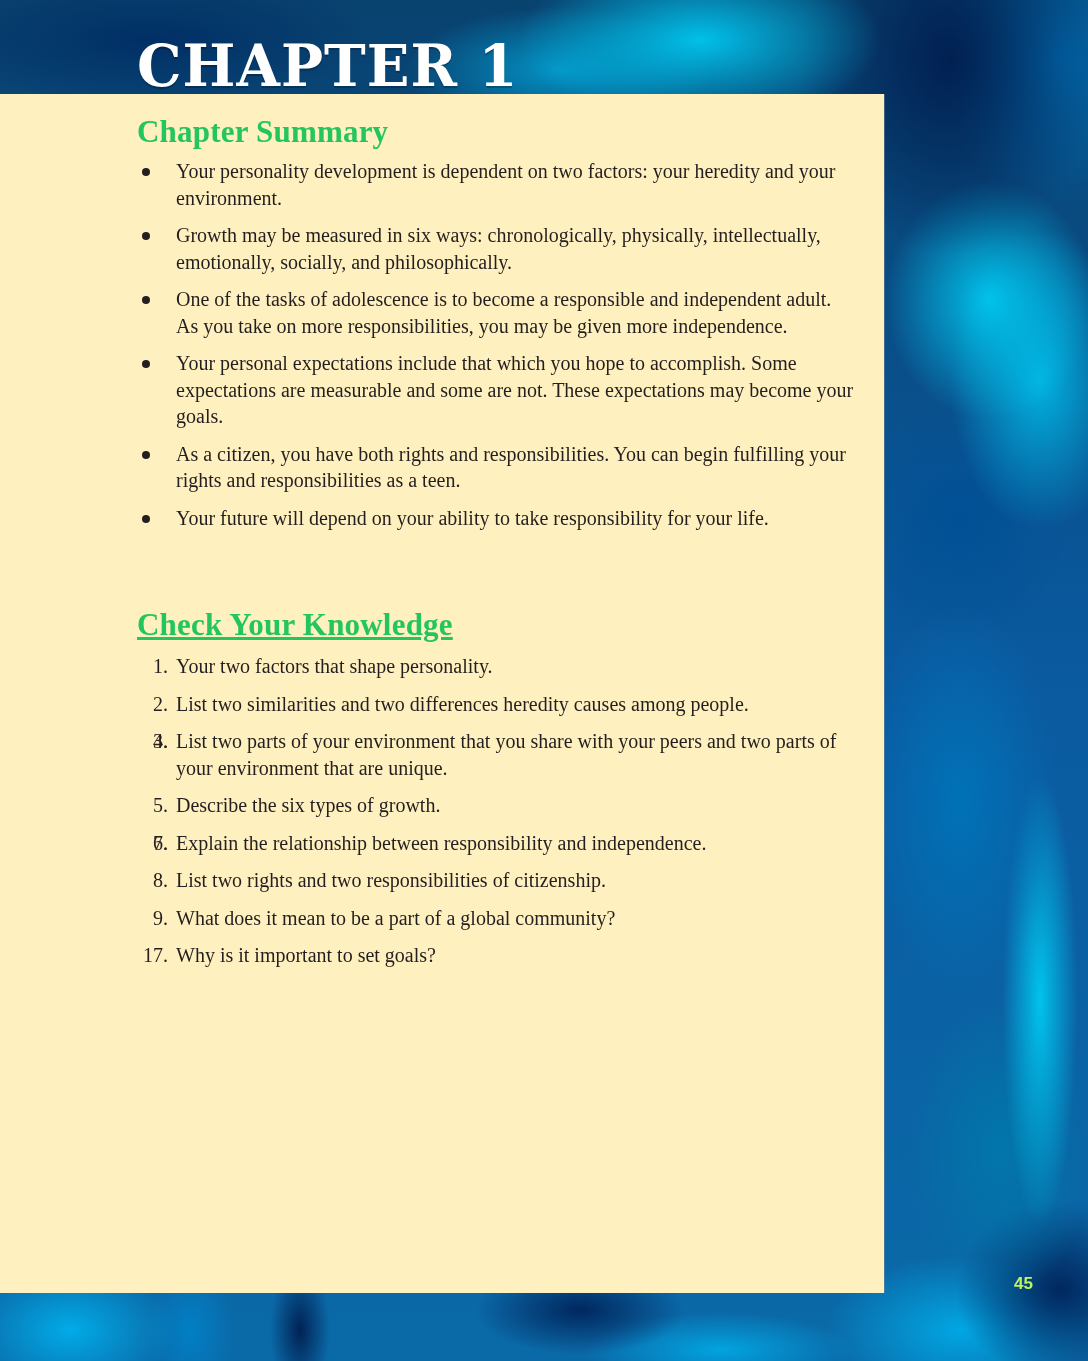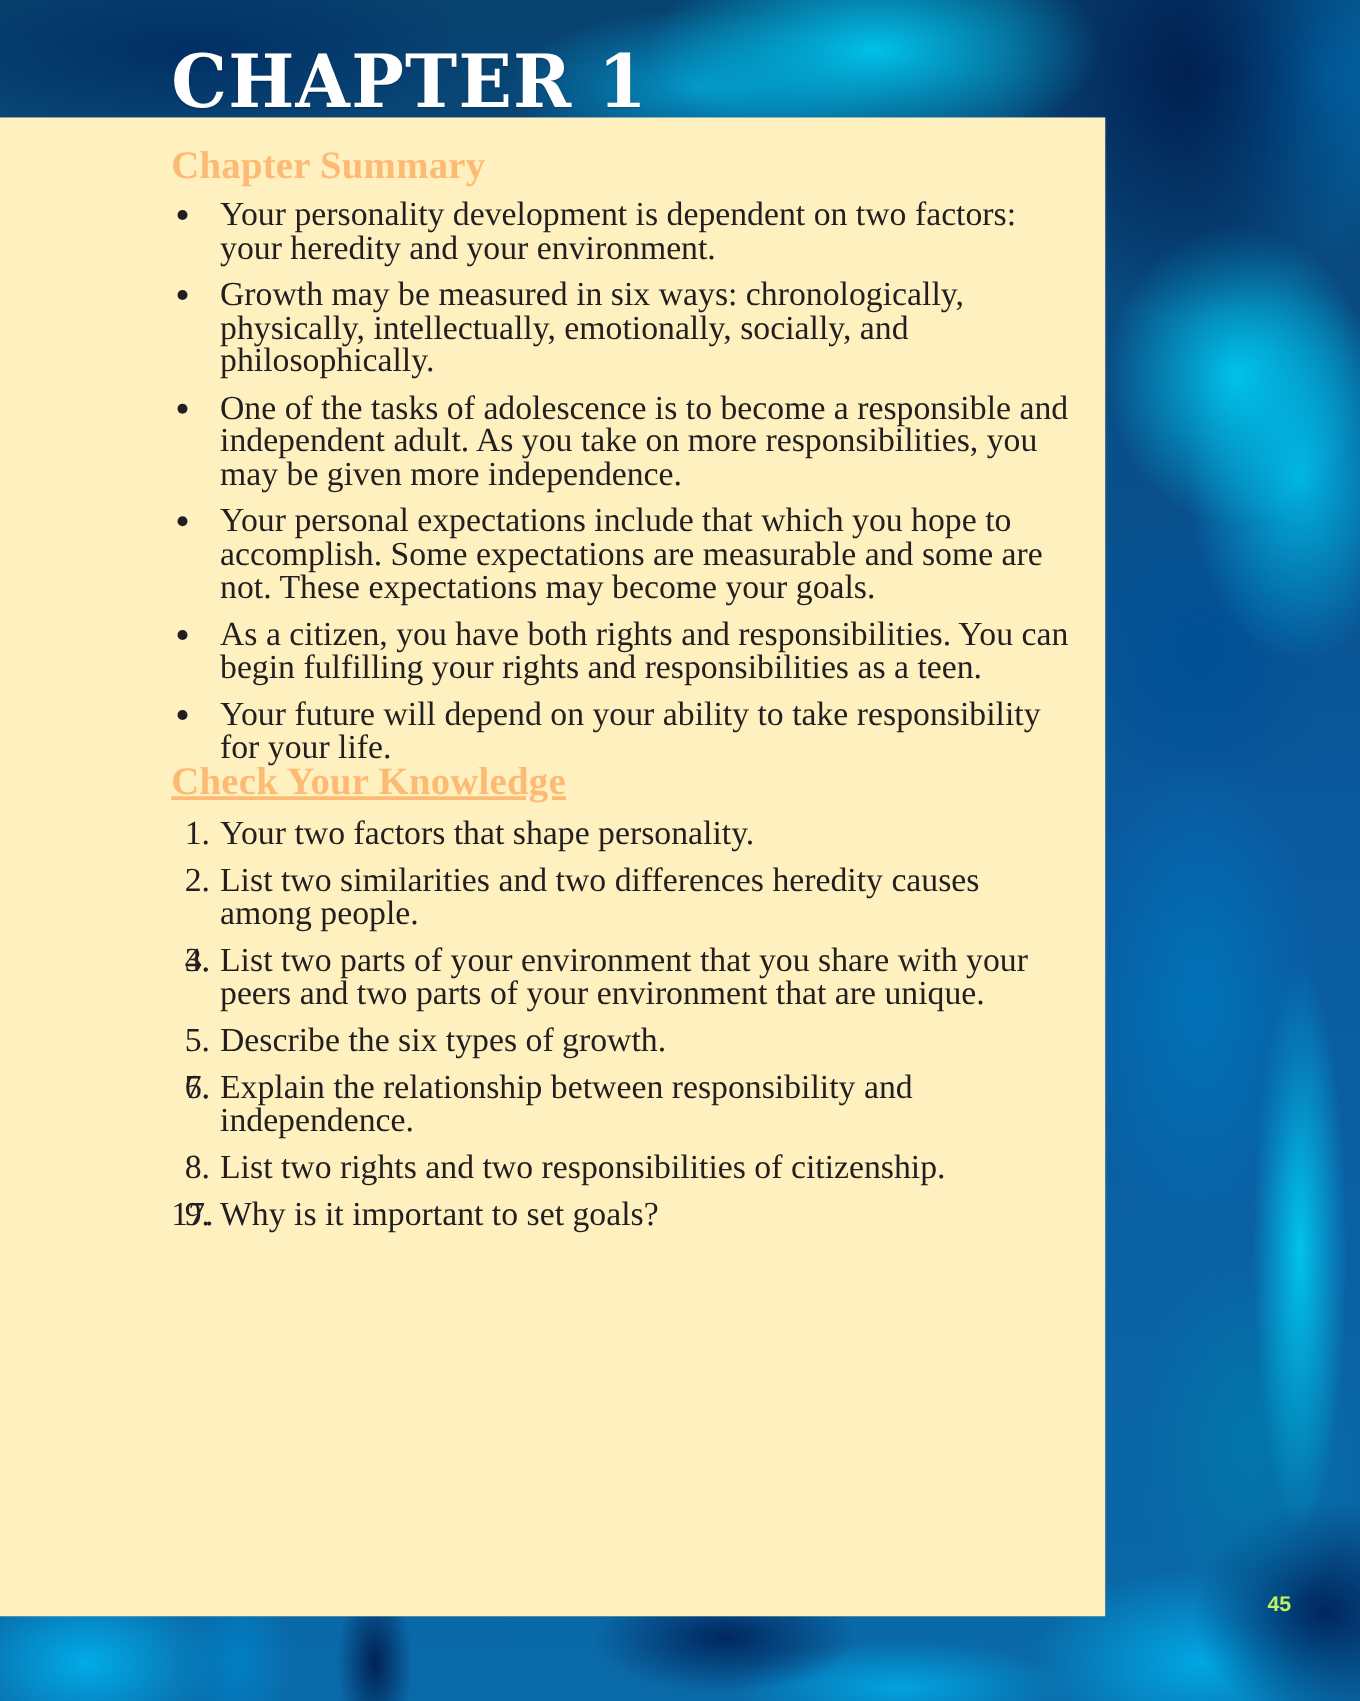--- a/index.html
+++ b/index.html
@@ -60,40 +60,40 @@
       top: 94px;
       width: 884px;
       height: 1199px;
       background: #fff0bf;
       box-shadow: 1px 0 0 rgba(120,140,150,0.5);
     }
     .section-heading {
       position: absolute;
       left: 137px;
       margin: 0;
-      color: #fdba74;
+      color: #22c55e;
       font-family: "Liberation Serif", "DejaVu Serif", serif;
       font-weight: bold;
       font-size: 31px;
       line-height: 36px;
       letter-spacing: 0.2px;
     }
     .heading-summary { top: 114px; }
     .heading-knowledge { top: 607px; text-decoration: underline; }
 
     .list {
       position: absolute;
       left: 137px;
       width: 720px;
       margin: 0;
       padding: 0;
       list-style: none;
       color: #231f20;
       font-family: "Liberation Serif", "DejaVu Serif", serif;
-      font-size: 27px;
+      font-size: 20px;
       line-height: 26.5px;
     }
     .list li {
       position: relative;
       padding-left: 39px;
       margin-bottom: 11px;
     }
     .summary-list { top: 158px; }
     .knowledge-list { top: 653px; }
 
@@ -189,20 +189,21 @@
   <li>
     <span class="num">7.</span>
     <span>Explain the relationship between responsibility and independence.</span>
   </li>
   <li>
     <span class="num">8.</span>
     <span>List two rights and two responsibilities of citizenship.</span>
   </li>
   <li>
     <span class="num">9.</span>
+    <span>What does it mean to be a part of a global community?</span>
   </li>
   <li>
     <span class="num">17.</span>
     <span>Why is it important to set goals?</span>
   </li>
 </ol>
 
 <div class="page-number">45</div>
 
 </body></html>

